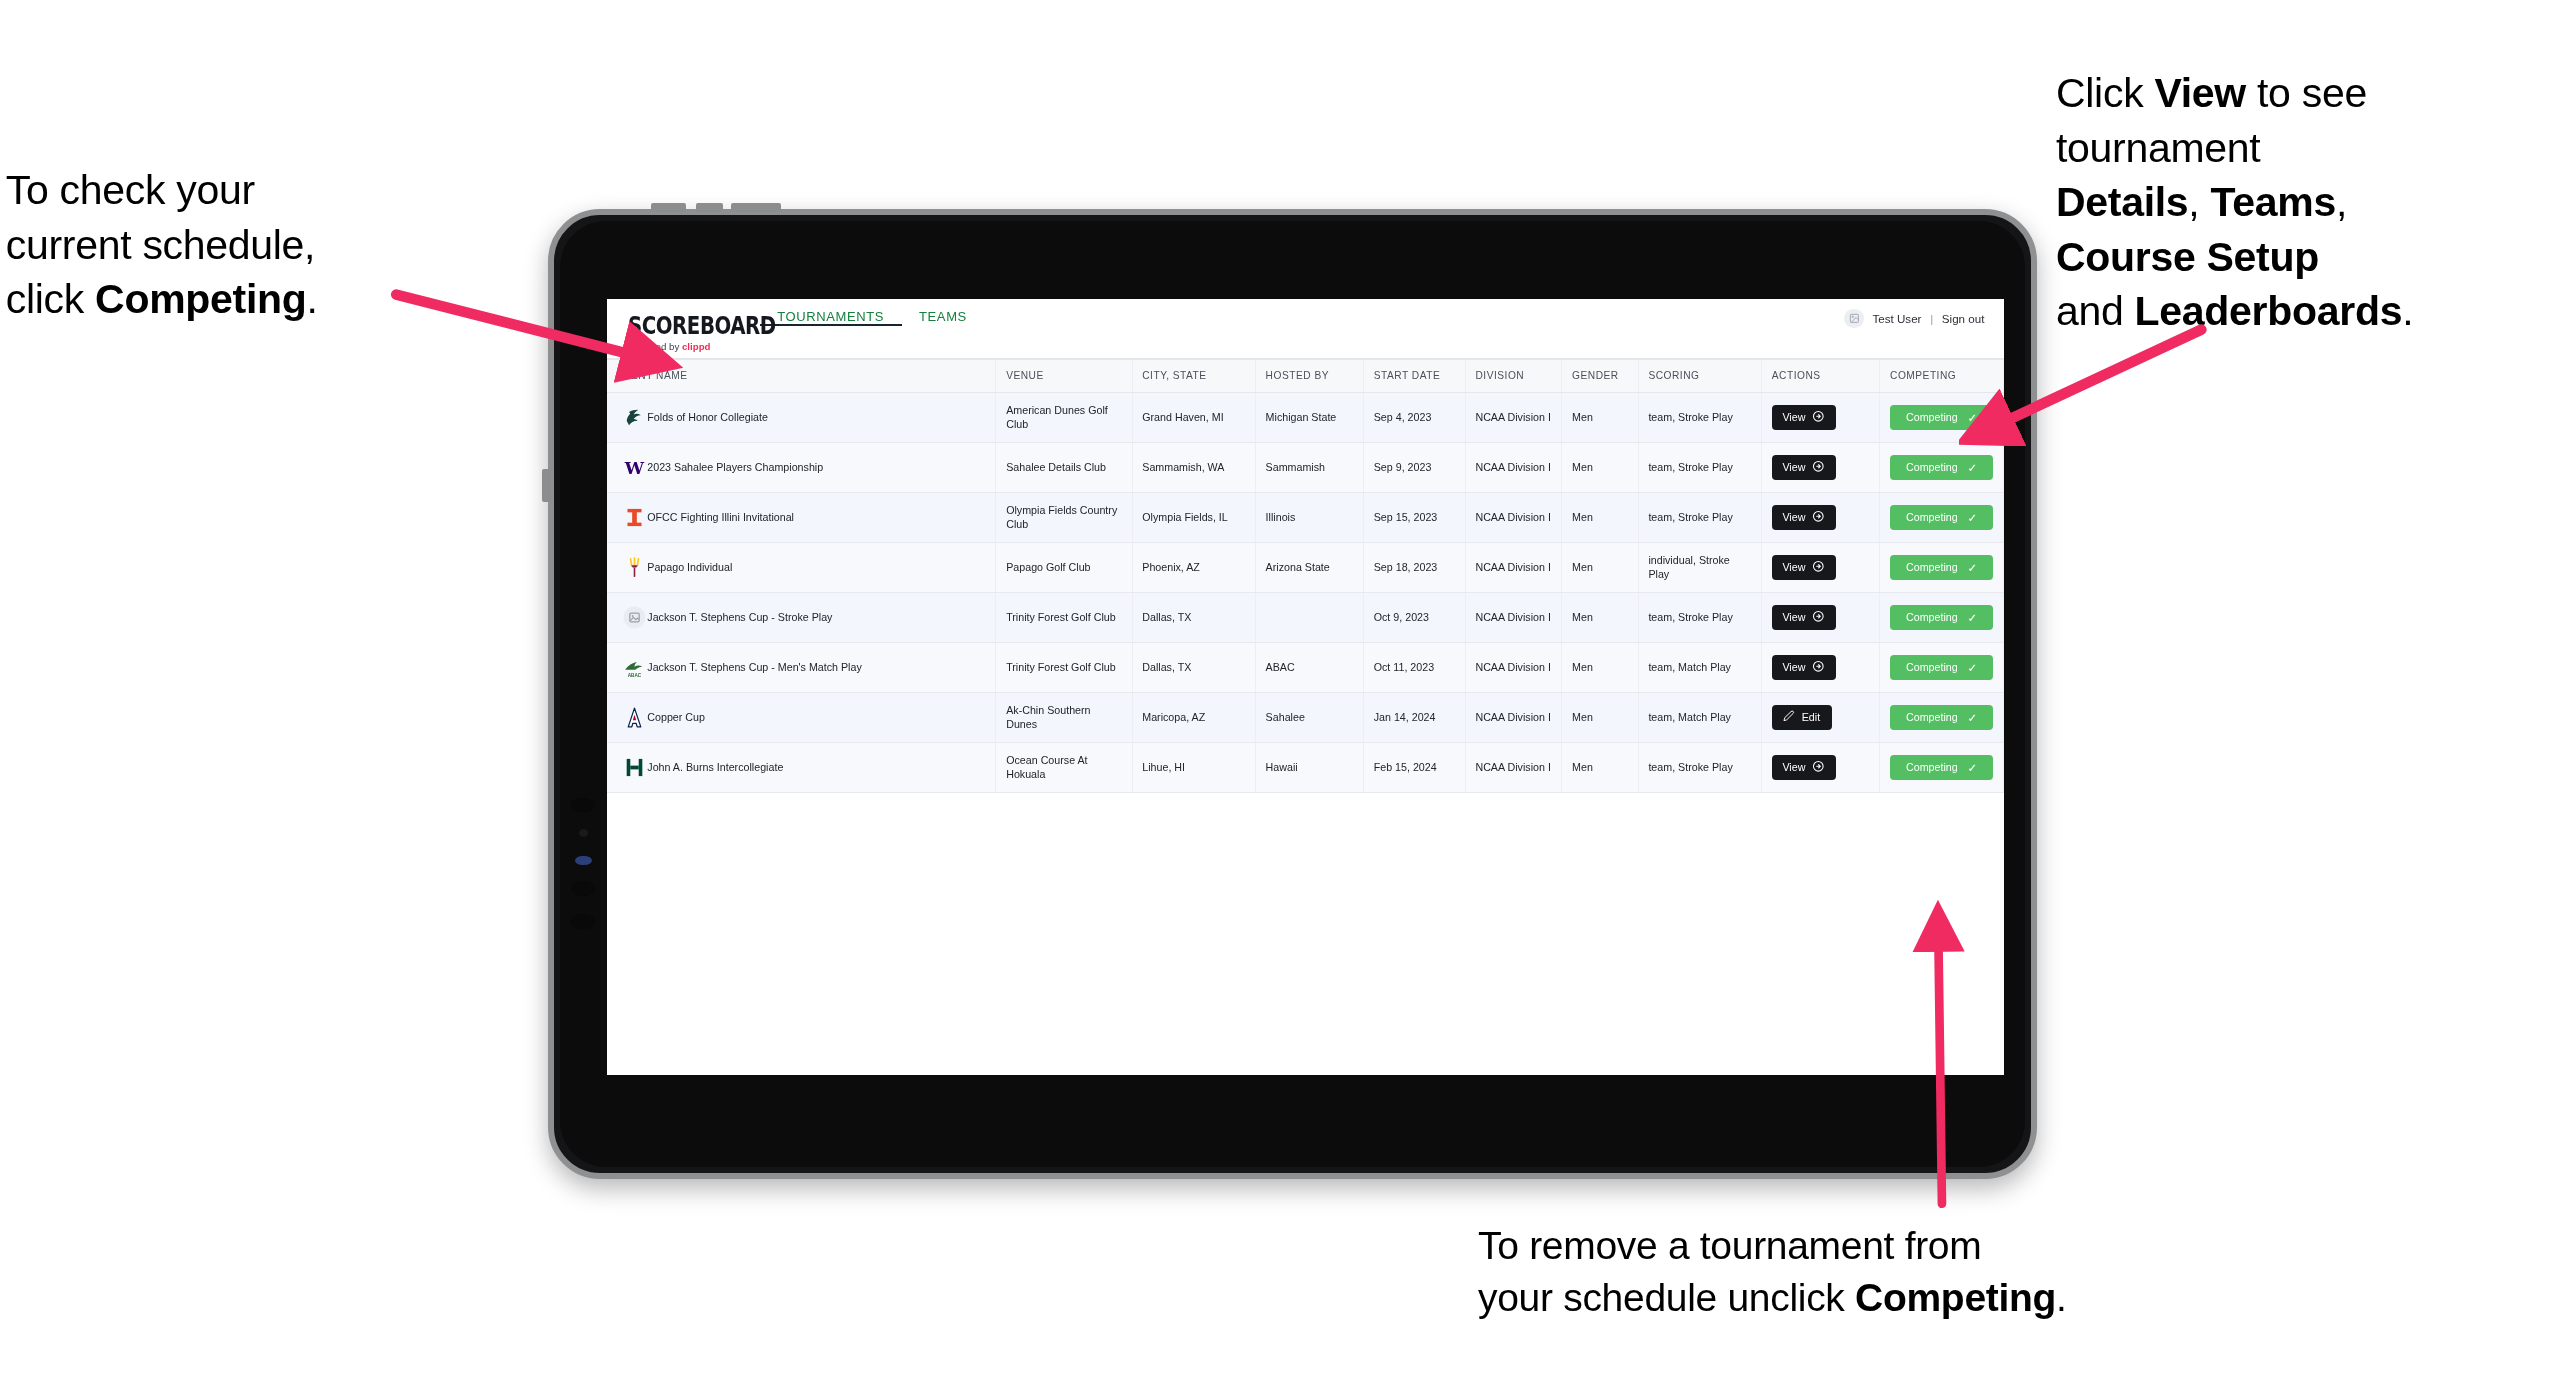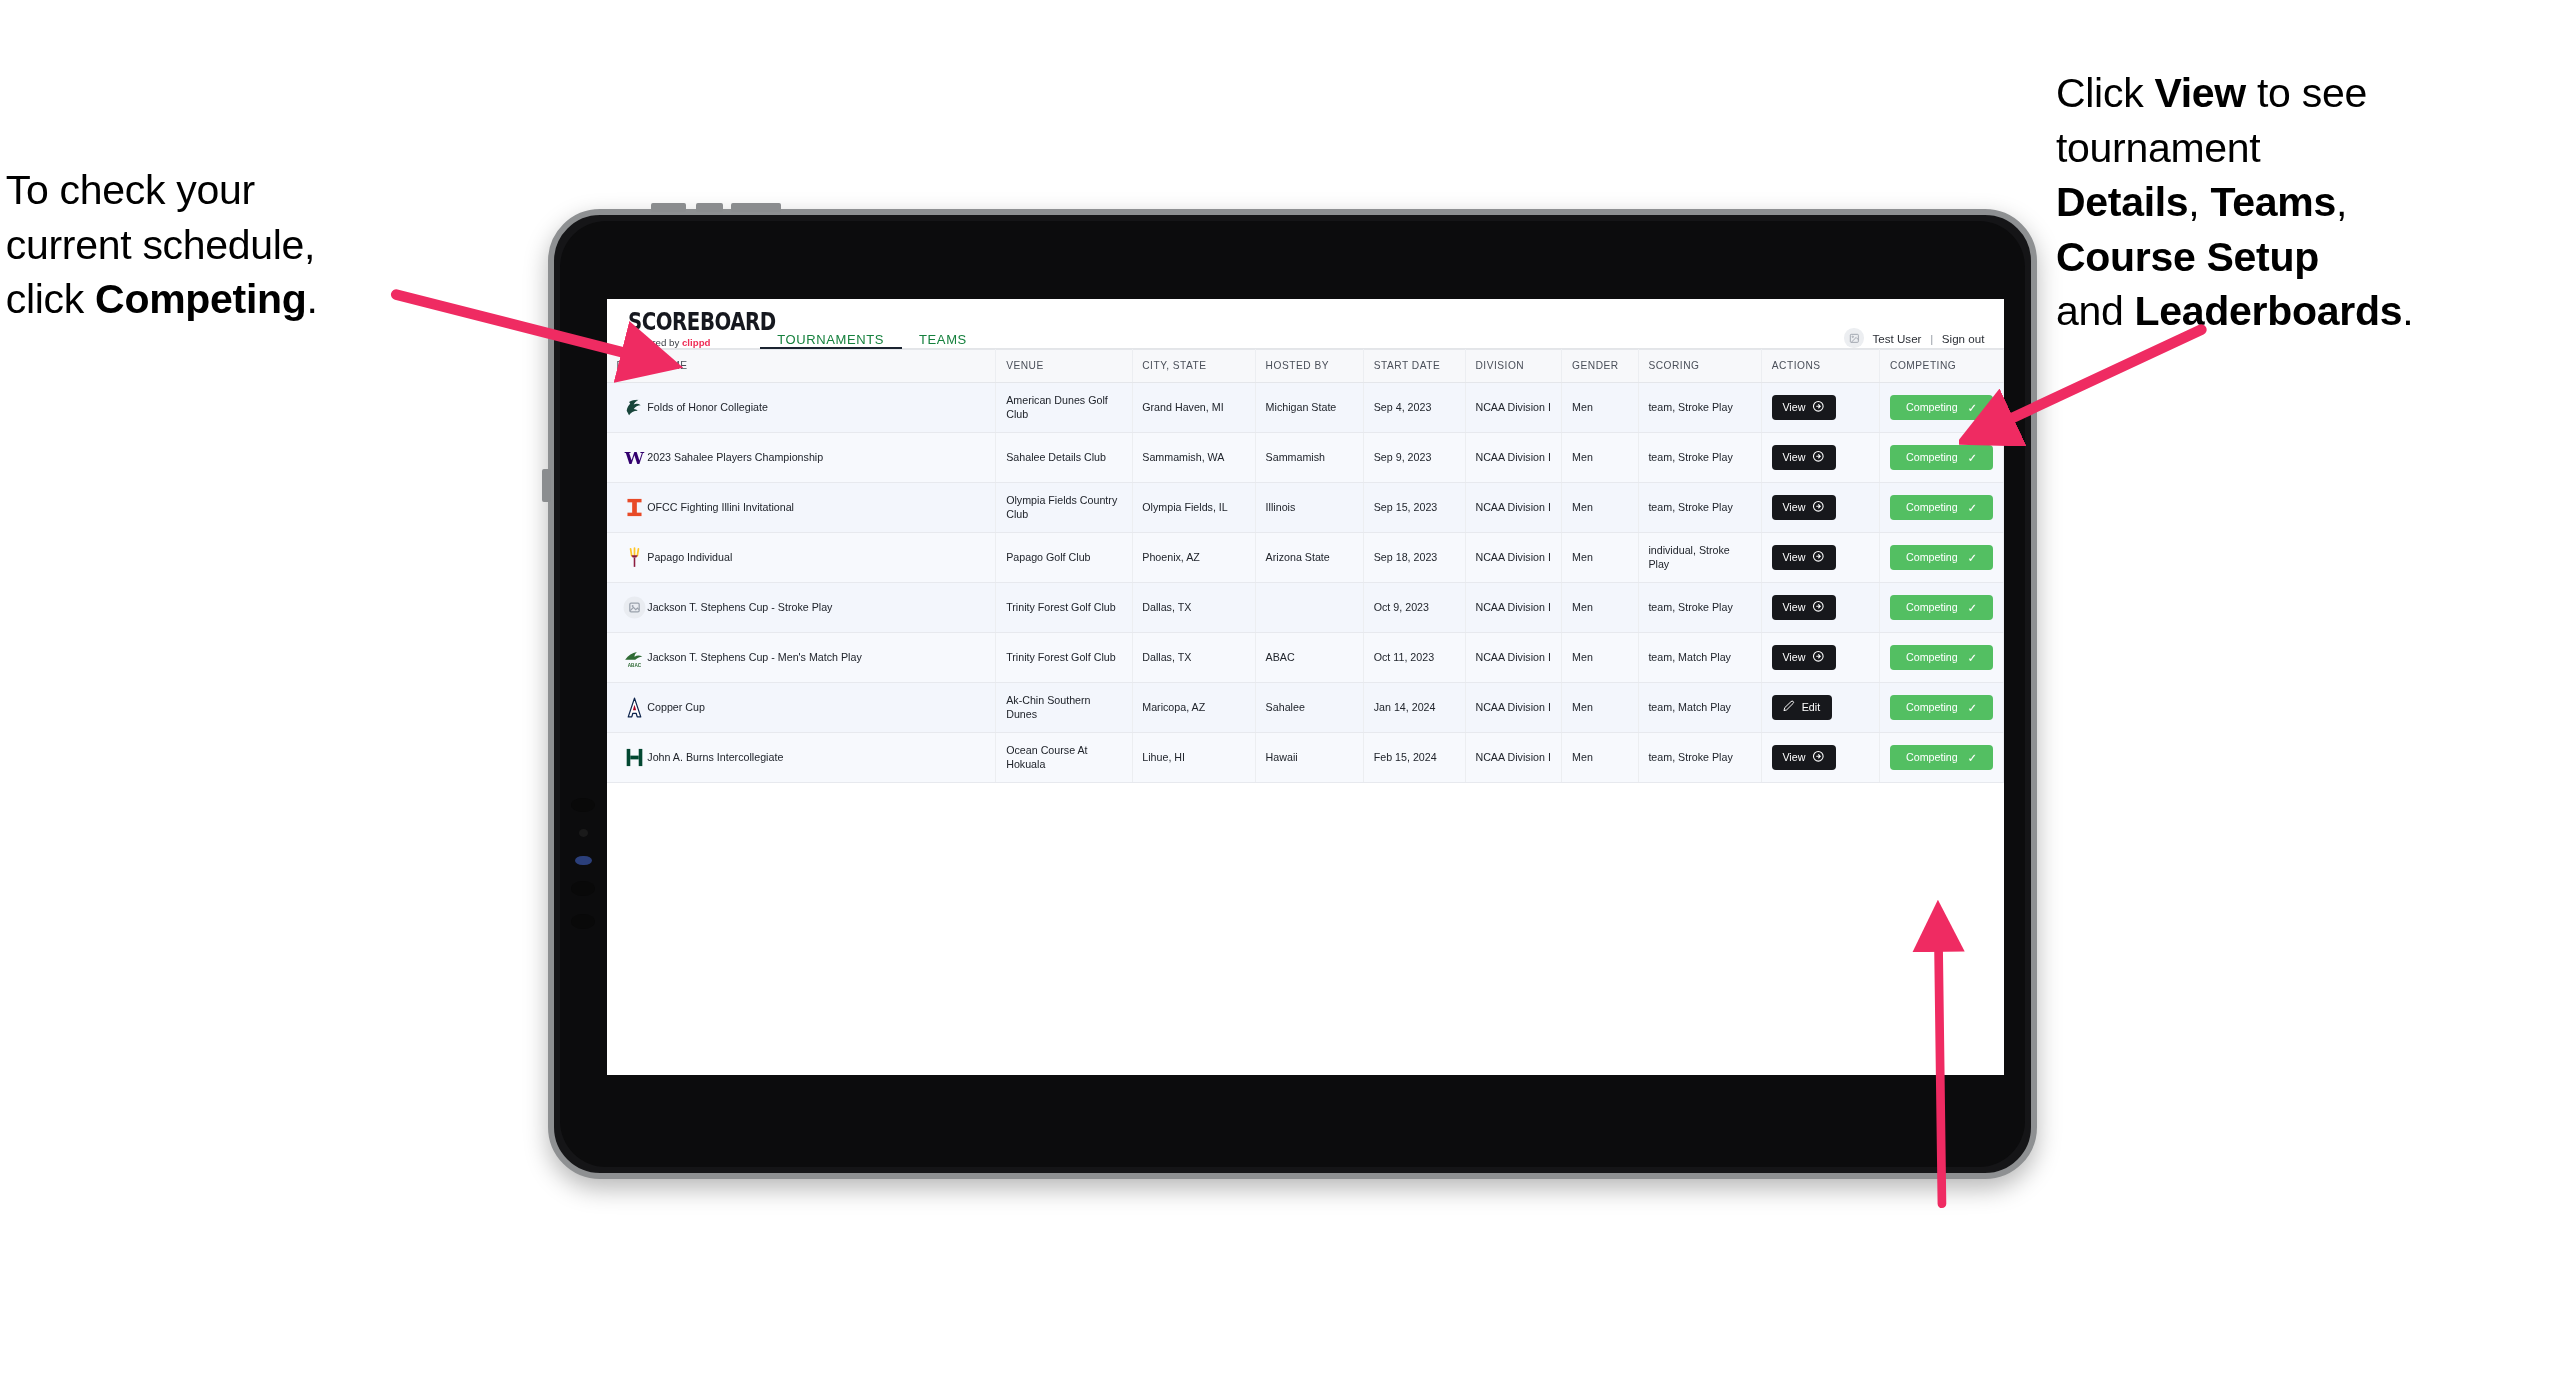--- a/index.html
+++ b/index.html
@@ -63,21 +63,21 @@
     position: absolute;
     left: 47px; top: 78px;
     width: 1397px; height: 776px;
     background: #ffffff;
     overflow: hidden;
   }
 
   
   #app-header {
     height: 50px; background:#fff; border-bottom:1px solid #e3e5e8;
-    display:flex; align-items:flex-end;
+    display:flex; align-items:flex-start;margin-top:10px;
   }
   #brand { padding: 4.8px 0 0 21.3px; width: 153px; }
   #brand-word {
     font-family:"DejaVu Sans", sans-serif;
     font-weight: 700; font-size: 20.4px; letter-spacing: -0.5px;
     color:#16181f; line-height: 1; transform: scaleY(1.18) scaleX(.97);
     transform-origin: left top;
   }
   #brand-sub { margin-top: 6.8px; font-size: 9.7px; color:#3a3d45; }
   #brand-sub .pink { color:#ef2d56; font-weight:700; }
@@ -168,20 +168,21 @@
 <body>
 
 <div id="stage">
 
   <div class="annot" id="annot-right"><span>Click </span><b>View</b><span> to see</span><br><span>tournament</span><br><b>Details</b><span>, </span><b>Teams</b><span>,</span><br><b>Course Setup</b><br><span>and </span><b>Leaderboards</b><span>.</span></div>
 
   <div class="annot" id="annot-left"><span>To check your
 current schedule,
 click </span><b>Competing</b><span>.</span></div>
 
+  <div class="annot" id="annot-bottom"><span>To remove a tournament from</span><br><span>your schedule unclick </span><b>Competing</b><span>.</span></div>
 
   <div id="device">
     <div class="dev-btn" id="btn-top-1"></div>
     <div class="dev-btn" id="btn-top-2"></div>
     <div class="dev-btn" id="btn-top-3"></div>
     <div class="dev-btn" id="btn-left-1"></div>
 
     <div id="device-inner">
       <div class="cam" id="cam-a"></div>
       <div class="cam" id="cam-b"></div>

